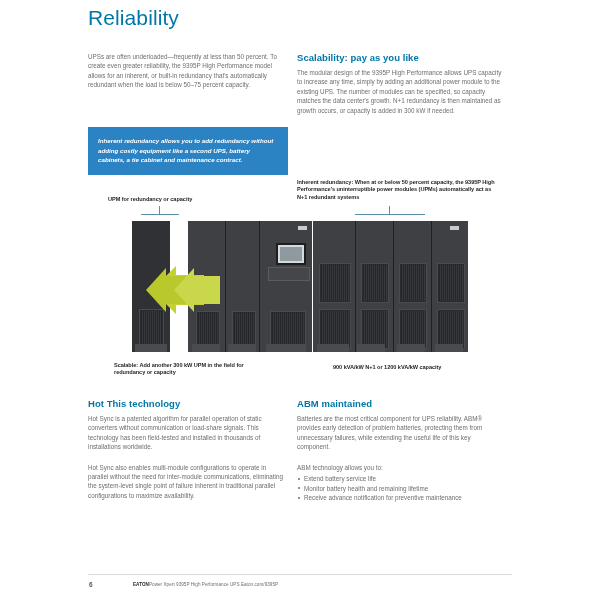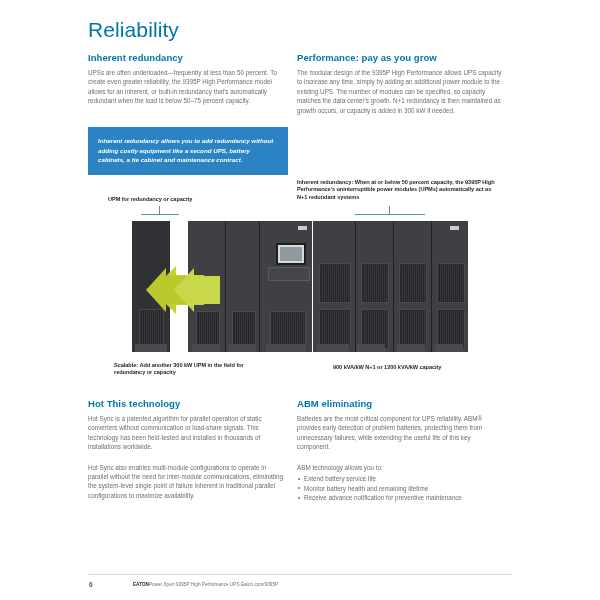--- a/index.html
+++ b/index.html
@@ -9,21 +9,21 @@
     font-family:"Liberation Sans", sans-serif;
     color:#58595b;
     overflow:hidden;
     position:relative;
   }
   .page{position:absolute;inset:0;}
 
   h1.page-title{
     font-size:21px;font-weight:400;color:#0077a8;
     margin:0;padding:0;letter-spacing:.1px;
-    position:absolute;left:88px;top:18px;
+    position:absolute;left:88px;top:6px;
   }
 
   .col-left{position:absolute;left:88px;width:200px;}
   .col-right{position:absolute;left:297px;width:205px;}
 
   h2.sec{
     font-size:9.5px;font-weight:bold;color:#0077a8;
     margin:0 0 5px 0;letter-spacing:.05px;
   }
   p.body{
@@ -101,26 +101,25 @@
   .foot-text b{color:#231f20;font-weight:bold;}
 </style>
 </head>
 <body>
 
 <div class="page">
 
   <h1 class="page-title">Reliability</h1>
 
   <div class="col-left" style="top:52px;">
-    <h2 class="sec">Inherent redundancy</h2>
     <p class="body">UPSs are often underloaded—frequently at less than 50 percent. To create even greater reliability, the 9395P High Performance model allows for an inherent, or built-in redundancy that's automatically redundant when the load is below 50–75 percent capacity.</p>
   </div>
 
   <div class="col-right" style="top:52px;">
-    <h2 class="sec">Performance: pay as you grow</h2>
+    <h2 class="sec">Scalability: pay as you like</h2>
     <p class="body">The modular design of the 9395P High Performance allows UPS capacity to increase any time, simply by adding an additional power module to the existing UPS. The number of modules can be specified, so capacity matches the data center's growth. N+1 redundancy is then maintained as growth occurs, or capacity is added in 300 kW if needed.</p>
   </div>
 
   <div class="callout">
     <p>Inherent redundancy allows you to add redundancy without adding costly equipment like a second UPS, battery cabinets, a tie cabinet and maintenance contract.</p>
   </div>
 
   <div class="anno anno-upm">UPM for redundancy or capacity</div>
   <div class="anno anno-inherent">Inherent redundancy: When at or below 50 percent capacity, the 9395P High Performance's uninterruptible power modules (UPMs) automatically act as N+1 redundant systems</div>
 
@@ -191,21 +190,21 @@
   <div class="anno anno-scalable">Scalable: Add another 300 kW UPM in the field for redundancy or capacity</div>
   <div class="anno anno-capacity">900 kVA/kW N+1 or 1200 kVA/kW capacity</div>
 
   <div class="col-left" style="top:398px;">
     <h2 class="sec">Hot This technology</h2>
     <p class="body">Hot Sync is a patented algorithm for parallel operation of static converters without communication or load-share signals. This technology has been field-tested and installed in thousands of installations worldwide.</p>
     <p class="body" style="margin-top:11px;">Hot Sync also enables multi-module configurations to operate in parallel without the need for inter-module communications, eliminating the system-level single point of failure inherent in traditional parallel configurations to maximize availability.</p>
   </div>
 
   <div class="col-right" style="top:398px;">
-    <h2 class="sec">ABM eliminating</h2>
+    <h2 class="sec">ABM maintained</h2>
     <p class="body">Batteries are the most critical component for UPS reliability. ABM® provides early detection of problem batteries, protecting them from unnecessary failures, while extending the useful life of this key component.</p>
     <p class="body" style="margin-top:11px;margin-bottom:2px;">ABM technology allows you to:</p>
     <ul class="bullets">
       <li>Extend battery service life</li>
       <li>Monitor battery health and remaining lifetime</li>
       <li>Receive advance notification for preventive maintenance</li>
     </ul>
   </div>
 
   <div class="footer">

